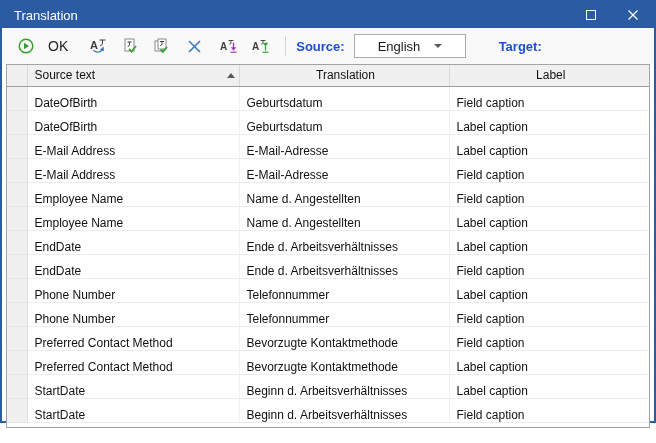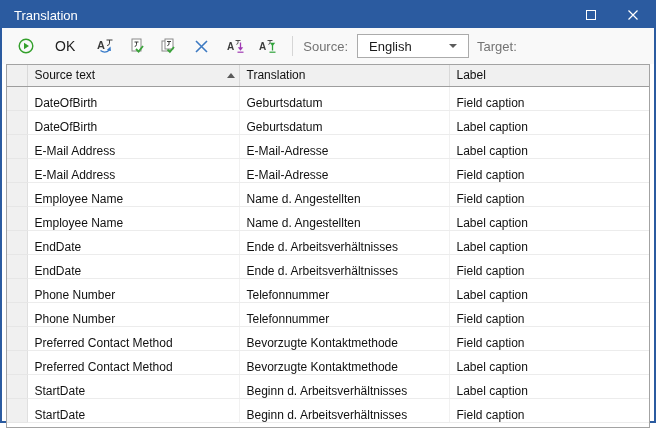--- a/index.html
+++ b/index.html
@@ -26,50 +26,50 @@
   .tb-btn { width:42px; height:100%; display:flex; align-items:center; justify-content:center; cursor:default; }
   .max-glyph { width:10px; height:10px; border:1px solid #fff; }
   
   .toolbar {
     height:36px; flex:0 0 36px;
     background:#f9f9f9;
     display:flex; align-items:center;
     padding-left:12px;
     font-size:13px; color:#333;
   }
-  .tool-btn { display:flex; align-items:center; gap:20px; padding:2px 3px; margin-right:7px; }
+  .tool-btn { display:flex; align-items:center; gap:13px; padding:2px 3px; margin-right:7px; }
   .tool-btn svg { display:block; }
   .ok-label { font-size:14px; color:#222; }
   .separator { width:1px; height:20px; background:#d6d6d6; margin:0 10px 0 4px; }
-  .dd-label { margin-right:9px; color:#737373; }
-  .dd-label.target { margin-left:8px; }
+  .dd-label { margin-right:9px; color:#1d4ed8;font-weight:bold; }
+  .dd-label.target { margin-left:33px; }
   .dropdown {
     width:112px; height:24px;
     background:#fff; border:1px solid #ababab;
     display:flex; align-items:center;
-    padding:0 11px; font-size:13px; color:#1a1a1a;
+    padding:0 23px; font-size:13px; color:#1a1a1a;
   }
   .dd-arrow {
     margin-left:auto; width:0; height:0;
     border-left:4px solid transparent; border-right:4px solid transparent;
     border-top:4px solid #5c5c5c;
   }
   
   .grid-wrap {
     margin:0 4px; height:364px; flex:0 0 364px;
     border:1px solid #a3a3a3; background:#fff; overflow:hidden;
   }
   table { border-collapse:collapse; table-layout:fixed; width:100%; font-size:12px; color:#111; }
   col.c-ind { width:20px; }
   col.c-src { width:212px; }
   col.c-tra { width:210px; }
   th {
     height:21px; background:#f0f0f0;
     border-right:1px solid #d9d9d9; border-bottom:1px solid #9d9d9d;
-    font-weight:normal; text-align:left; padding:0 4px 0 7px;
+    font-weight:normal; text-align:center; padding:0 4px 0 7px;
     white-space:nowrap; overflow:hidden;margin-top:13px;
   }
   th .th-inner { display:flex; align-items:center; }
   .sort-arrow {
     margin-left:auto; width:0; height:0;
     border-left:4px solid transparent; border-right:4px solid transparent;
     border-bottom:5px solid #5a5a5a;
   }
   td {
     height:17px; padding:9px 4px 0 7px;

